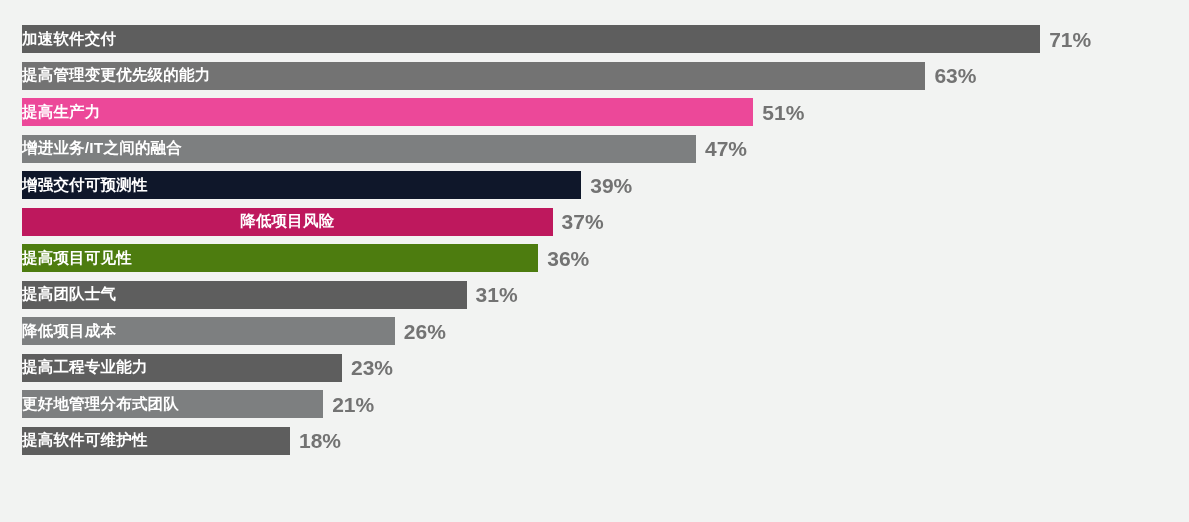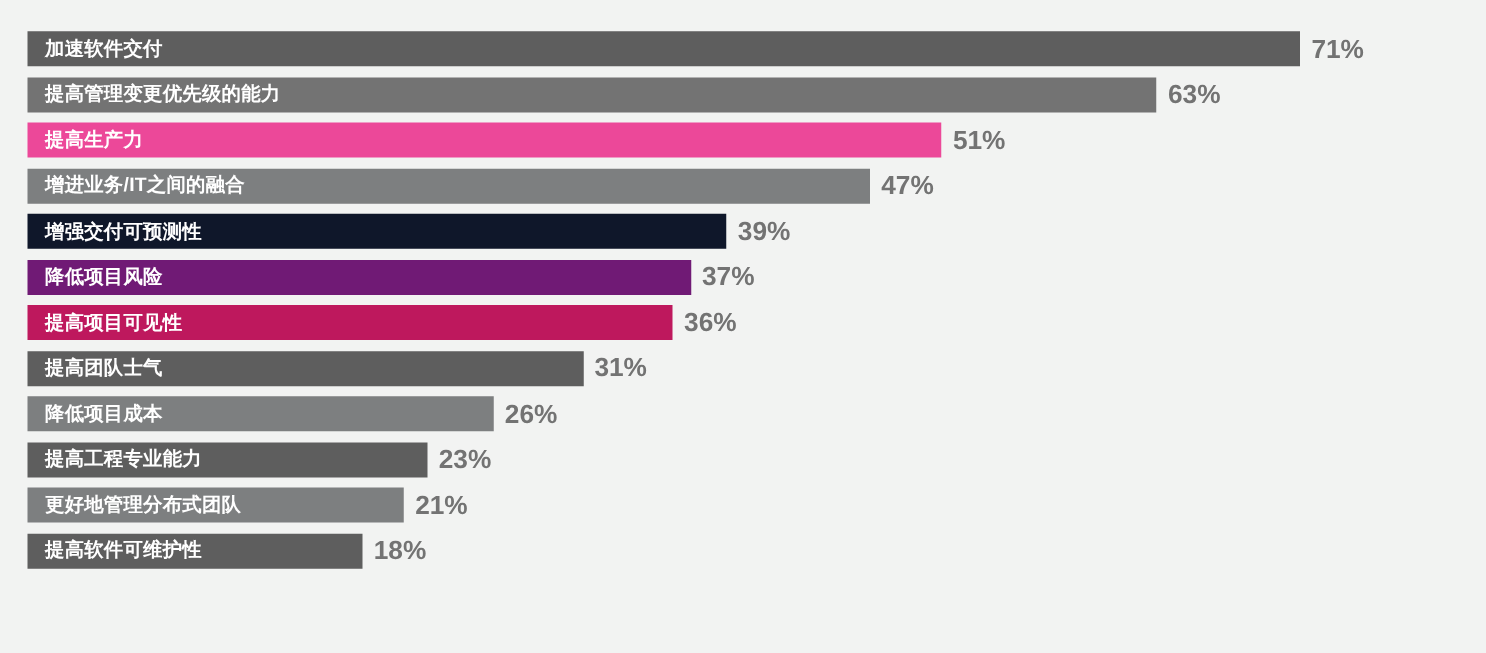--- a/index.html
+++ b/index.html
@@ -26,21 +26,21 @@
   .bar {
     height: 28px;
     display: flex;
     align-items: center;
     flex: 0 0 auto;
   }
   .bar-label {
     color: #ffffff;
     font-size: 15.5px;
     font-weight: bold;
-    padding-left: 14px;
+    padding-left: 0;
     white-space: nowrap;
     letter-spacing: 0.2px;
   }
   .value-label {
     color: #737373;
     font-size: 21px;
     font-weight: bold;
     margin-left: 9px;
     white-space: nowrap;
     line-height: 1;
@@ -74,27 +74,27 @@
       </div>
       <span class="value-label">47%</span>
     </div>
     <div class="row">
       <div class="bar" style="width: 559.26px; background: #0f172a;">
         <span class="bar-label">增强交付可预测性</span>
       </div>
       <span class="value-label">39%</span>
     </div>
     <div class="row">
-      <div class="bar" style="width: 530.58px; background: #701a75;">
+      <div class="bar" style="width: 530.58px; background: #be185d; justify-content: center;">
         <span class="bar-label">降低项目风险</span>
       </div>
       <span class="value-label">37%</span>
     </div>
     <div class="row">
-      <div class="bar" style="width: 516.24px; background: #be185d;">
+      <div class="bar" style="width: 516.24px; background: #4d7c0f;">
         <span class="bar-label">提高项目可见性</span>
       </div>
       <span class="value-label">36%</span>
     </div>
     <div class="row">
       <div class="bar" style="width: 444.54px; background: rgb(94, 94, 94);">
         <span class="bar-label">提高团队士气</span>
       </div>
       <span class="value-label">31%</span>
     </div>

